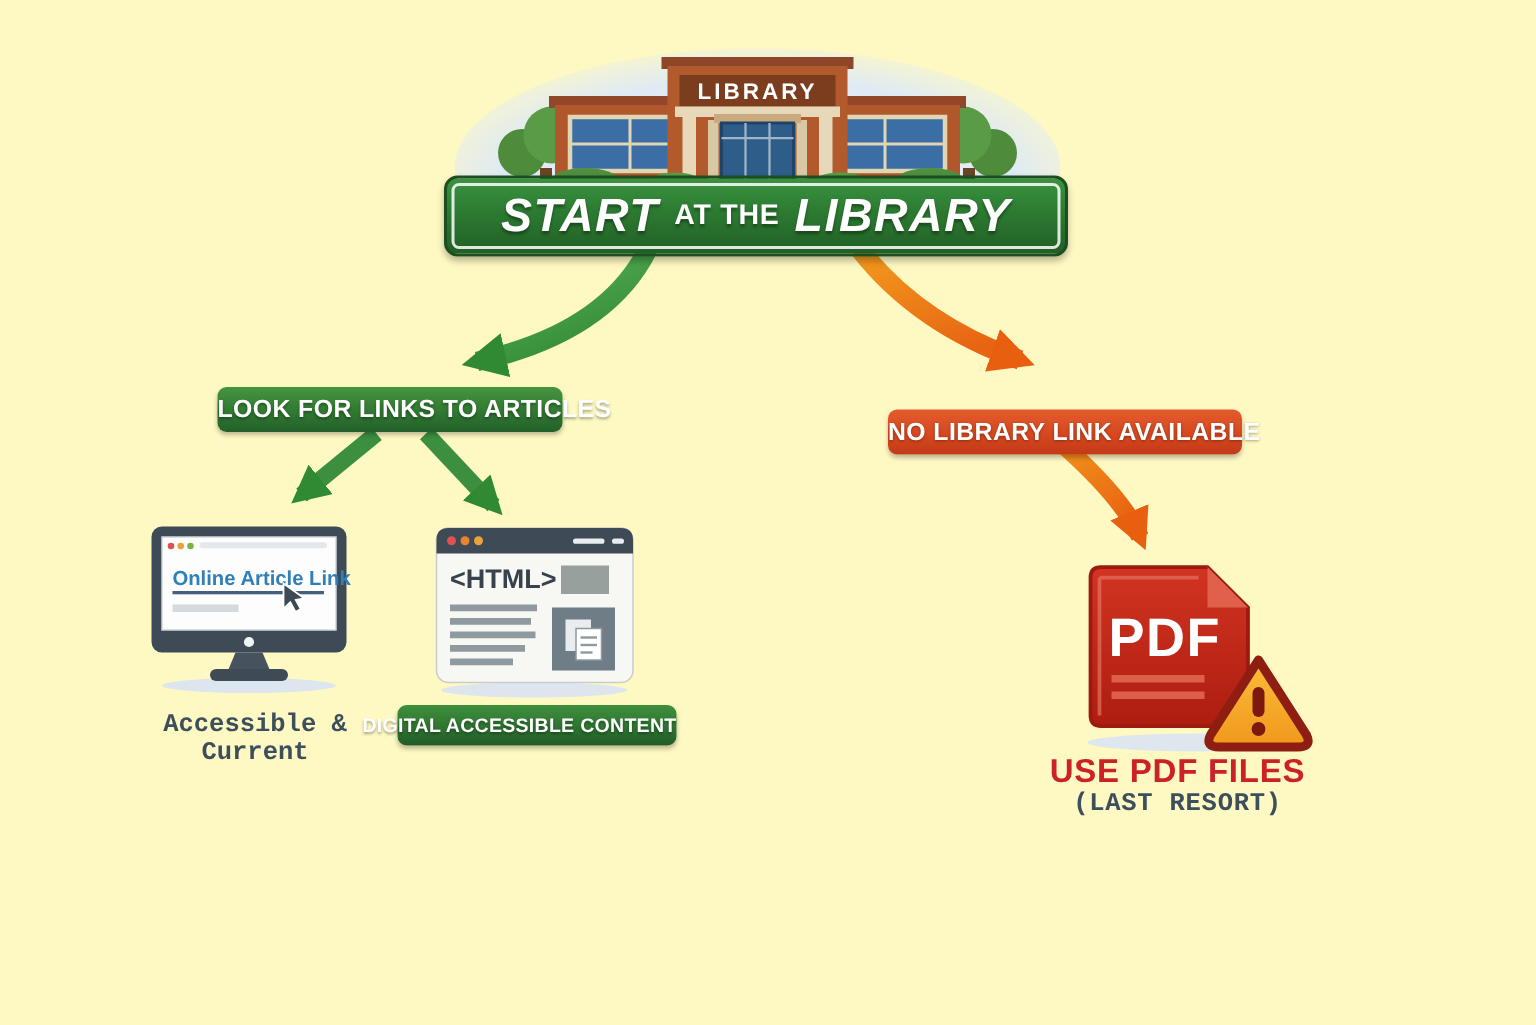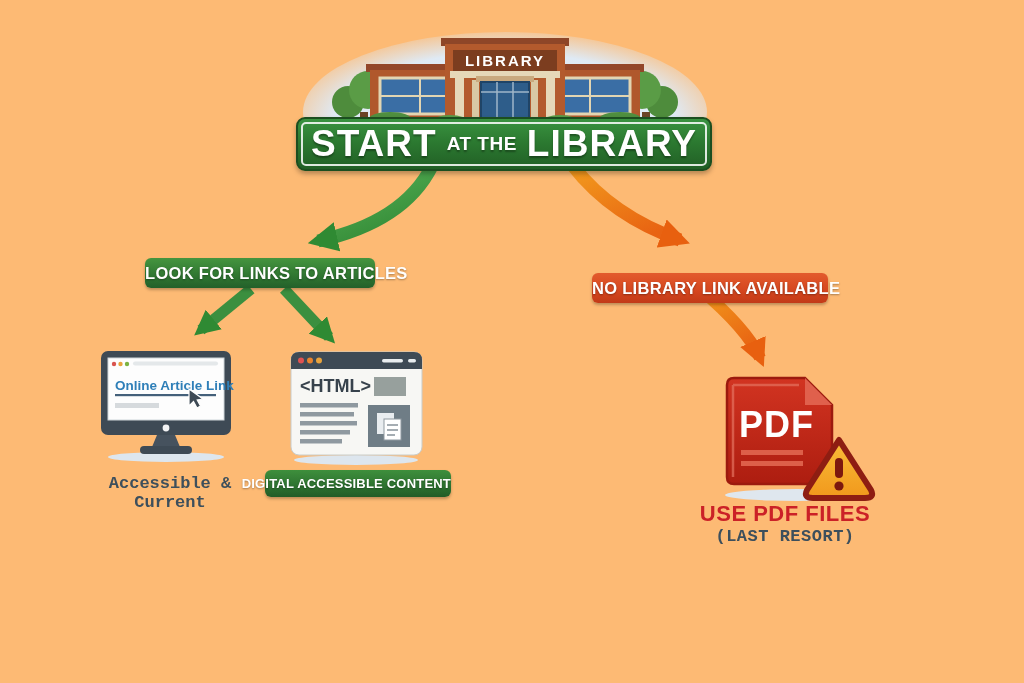--- a/index.html
+++ b/index.html
@@ -1,37 +1,37 @@
 <!DOCTYPE html>
 <html><head>
 <meta charset="utf-8">
 <style>
   html,body{margin:0;padding:0;background:#ffffff;}
   #canvas{
-    position:relative;width:1024px;height:683px;background:#fdba74;overflow:hidden;
+    position:relative;width:1024px;height:683px;background:#fef9c3;overflow:hidden;
     font-family:"Liberation Sans", sans-serif;
   }
   svg{display:block;}
   .abs{position:absolute;}
 
   
   .banner-main{
     left:296px;top:117px;width:412px;height:50px;
     background:linear-gradient(180deg,#3a9340 0%,#2c7a31 45%,#215f25 100%);
     border:2px solid #1c4e20;border-radius:9px;
     box-shadow:0 3px 5px rgba(0,0,0,.28);
     display:flex;align-items:center;justify-content:center;gap:10px;
     z-index:5;
   }
   .banner-main::after{
     content:"";position:absolute;inset:3px;border:2px solid rgba(255,255,255,.85);
     border-radius:5px;pointer-events:none;
   }
-  .banner-main .big{font-size:37px;font-weight:bold;color:#fff;letter-spacing:1px;
-    text-shadow:0 2px 2px rgba(0,0,0,.35);}
+  .banner-main .big{font-size:31px;font-weight:bold;color:#fff;letter-spacing:1px;
+    text-shadow:0 2px 2px rgba(0,0,0,.35);font-style:italic;}
   .banner-main .small{font-size:19px;font-weight:bold;color:#fff;letter-spacing:.5px;
     text-shadow:0 2px 2px rgba(0,0,0,.35);}
 
   
   .banner-sm{
     height:30px;border-radius:6px;display:flex;align-items:center;justify-content:flex-start;
     color:#fff;font-weight:bold;font-size:16.5px;letter-spacing:.3px;white-space:nowrap;
     text-shadow:0 1px 2px rgba(0,0,0,.35);box-shadow:0 2px 3px rgba(0,0,0,.25);z-index:5;
   }
   .banner-green{left:145px;top:258px;width:230px;

